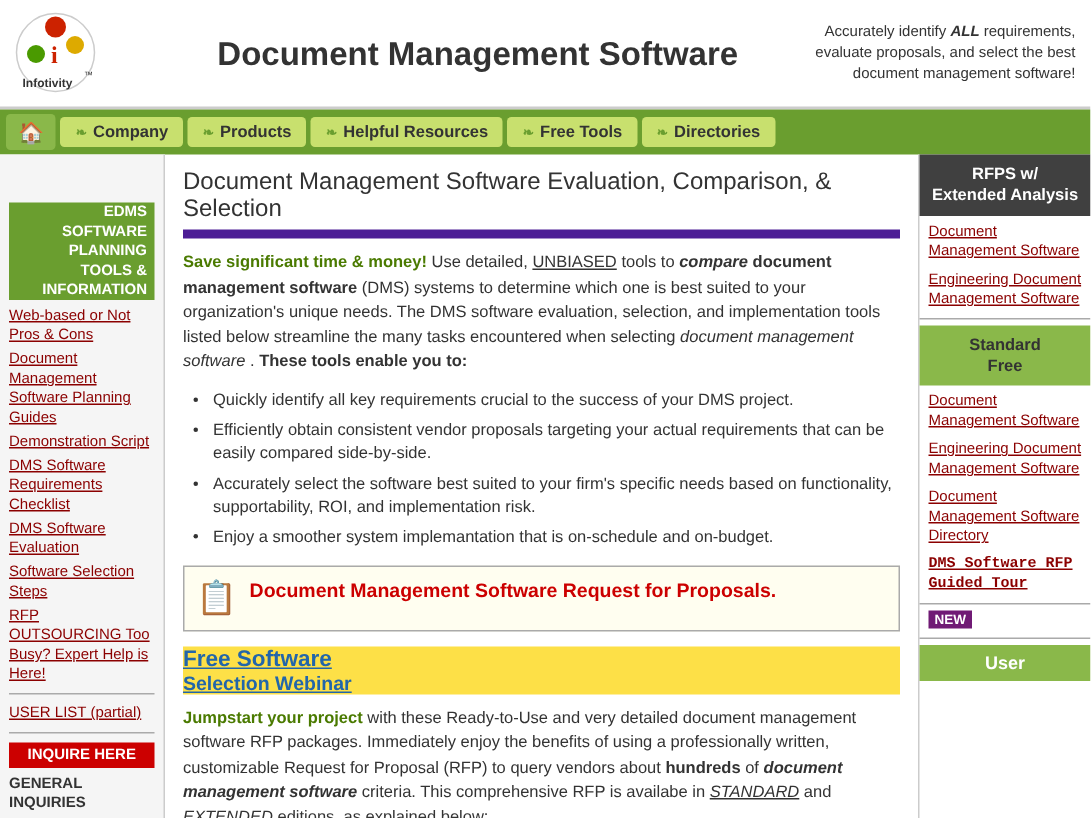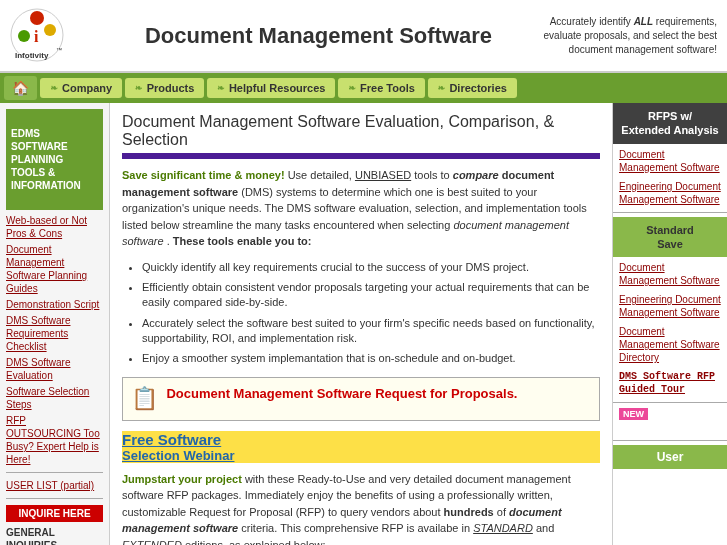--- a/index.html
+++ b/index.html
@@ -16,21 +16,21 @@
     #nav { background: #6a9e2f; display: flex; align-items: center; padding: 3px 4px; gap: 3px; }
     #nav-home { background: #8ab84a; color: #fff; padding: 4px 8px; border-radius: 3px; font-size: 14px; cursor: pointer; }
     .nav-item { background: #c8e06e; color: #333; padding: 4px 10px; border-radius: 3px; font-size: 11px; font-weight: bold; cursor: pointer; display: flex; align-items: center; gap: 4px; }
     .nav-chevron { color: #6a9e2f; font-size: 9px; }
 
     
     #layout { display: flex; width: 727px; }
 
     
     #sidebar-left { width: 110px; background: #f5f5f5; border-right: 1px solid #ccc; padding: 6px 6px; min-height: 400px; }
-    .sidebar-section-title { background: #6a9e2f; color: #fff; font-weight: bold; font-size: 10px; padding: 18px 5px; margin-bottom: 4px; text-align: left; line-height: 1.3; }
+    .sidebar-section-title { background: #6a9e2f; color: #fff; font-weight: bold; font-size: 10px; padding: 0 5px; margin-bottom: 4px; text-align: right; line-height: 1.3; margin-top: 26px; }
     .sidebar-link { color: #8B0000; font-size: 10px; display: block; margin-bottom: 3px; text-decoration: underline; cursor: pointer; line-height: 1.3; }
     .sidebar-separator { border-top: 1px solid #aaa; margin: 6px 0; }
     .sidebar-inquire { background: #cc0000; color: #fff; font-weight: bold; font-size: 10px; padding: 3px 5px; text-align: center; margin-bottom: 4px; }
     .sidebar-general { color: #333; font-size: 10px; margin-bottom: 2px; line-height: 1.3; }
 
     
     #main-content { flex: 1; padding: 10px 12px; }
     #page-title { font-size: 16px; font-weight: normal; color: #333; margin-bottom: 8px; border-bottom: 6px solid #4c1d95; padding-bottom: 4px; }
     #intro-para { font-size: 11px; color: #333; margin-bottom: 10px; line-height: 1.5; }
     .highlight-green { color: #4a7a00; font-weight: bold; }
@@ -46,21 +46,21 @@
     #webinar-box { background: #fde047; text-align: left; margin-bottom: 8px; }
 
     #jumpstart-para { font-size: 11px; color: #333; line-height: 1.5; }
 
     
     #sidebar-right { width: 115px; padding: 0; border-left: 1px solid #ccc; }
     .right-box-green { background: #404040; color: #fff; font-weight: bold; font-size: 11px; text-align: center; padding: 6px 5px; margin-bottom: 2px; cursor: pointer; line-height: 1.3; }
     .right-box-olive { background: #8ab84a; color: #333; font-weight: bold; font-size: 11px; text-align: center; padding: 6px 5px; margin-bottom: 2px; cursor: pointer; line-height: 1.3; }
     .right-link { color: #8B0000; font-size: 10px; display: block; padding: 2px 6px; margin-bottom: 2px; text-decoration: underline; cursor: pointer; line-height: 1.3; }
     .right-separator { border-top: 1px solid #aaa; margin: 4px 0; }
-    .right-new-badge { background: #ec4899; color: #fff; font-weight: bold; font-size: 9px; padding: 1px 4px; display: inline-block; margin-bottom: 16px; }
+    .right-new-badge { background: #701a75; color: #fff; font-weight: bold; font-size: 9px; padding: 1px 4px; display: inline-block; margin-bottom: 2px; }
     .right-user-box { background: #8ab84a; color: #fff; font-weight: bold; font-size: 12px; text-align: center; padding: 5px; margin-top: 4px; cursor: pointer; }
 
     
     .logo-svg { width: 55px; height: 55px; }
   </style>
 </head>
 <body>
 
 <div id="header">
   <div id="logo-area">
@@ -180,21 +180,21 @@
   <div id="sidebar-right">
     <div class="right-box-green">
       <span>RFPS w/</span><br>
       <span>Extended Analysis</span>
     </div>
     <a class="right-link">Document Management Software</a>
     <a class="right-link">Engineering Document Management Software</a>
     <div class="right-separator"></div>
     <div class="right-box-olive">
       <span>Standard</span><br>
-      <span>Save</span>
+      <span>Free</span>
     </div>
     <a class="right-link">Document Management Software</a>
     <a class="right-link">Engineering Document Management Software</a>
     <a class="right-link">Document Management Software Directory</a>
     <a class="right-link" style="font-weight:bold;font-family:Liberation Mono, monospace;">DMS Software RFP Guided Tour</a>
     <div class="right-separator"></div>
     <div style="padding: 0 6px;">
       <span class="right-new-badge">NEW</span>
     </div>
     <div class="right-separator"></div>

